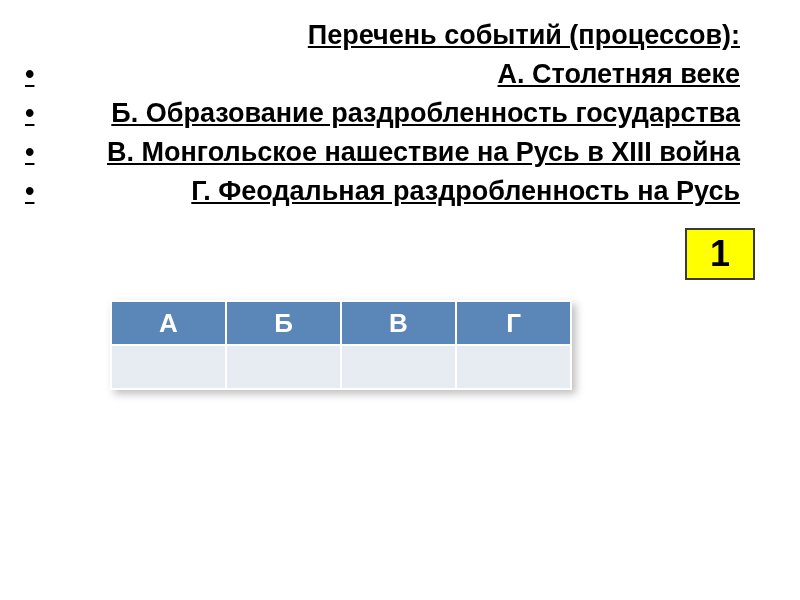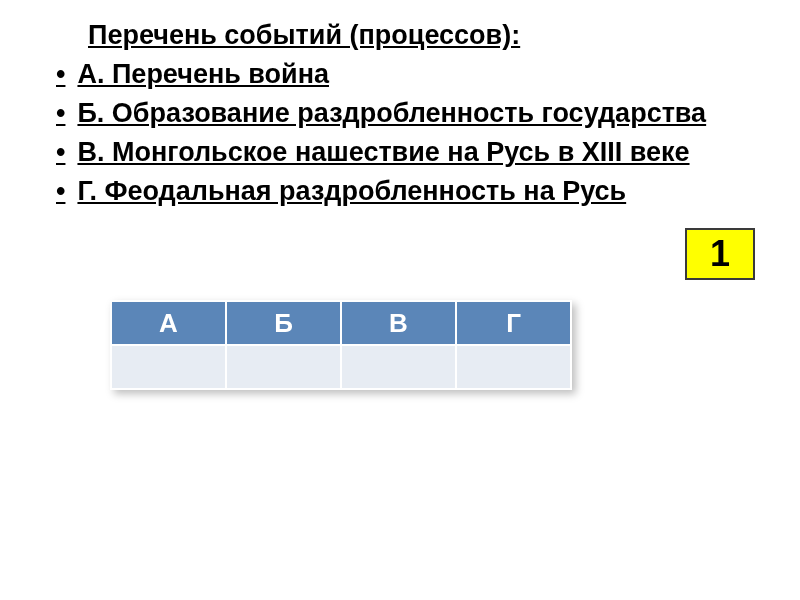--- a/index.html
+++ b/index.html
@@ -5,21 +5,22 @@
     * { margin: 0; padding: 0; box-sizing: border-box; }
     body {
       width: 800px;
       height: 600px;
       background: #ffffff;
       font-family: Arial, sans-serif;
       position: relative;
       overflow: hidden;
     }
     .content {
-      padding: 20px 60px 20px 48px;
+      padding: 20px 60px 20px 17px;
+      text-align: right;
     }
     .heading {
       font-size: 27px;
       font-weight: bold;
       text-decoration: underline;
       color: #000;
       margin-left: 40px;
       margin-bottom: 8px;
     }
     .list-item {
@@ -78,29 +79,29 @@
       border: 2px solid #ffffff;
     }
   </style>
 </head>
 <body>
 
 <div class="content">
   <div class="heading">Перечень событий (процессов):</div>
   <div class="list-item">
     <span class="bullet">•</span>
-    <span class="item-text">А. Перечень война</span>
+    <span class="item-text">А. Столетняя веке</span>
   </div>
   <div class="list-item">
     <span class="bullet">•</span>
     <span class="item-text"> Б. Образование раздробленность государства</span>
   </div>
   <div class="list-item">
     <span class="bullet">•</span>
-    <span class="item-text">В. Монгольское нашествие на Русь в XIII веке</span>
+    <span class="item-text">В. Монгольское нашествие на Русь в XIII война</span>
   </div>
   <div class="list-item">
     <span class="bullet">•</span>
     <span class="item-text"> Г. Феодальная раздробленность на Русь</span>
   </div>
 </div>
 
 <div class="number-box">1</div>
 
 <table class="answer-table">

